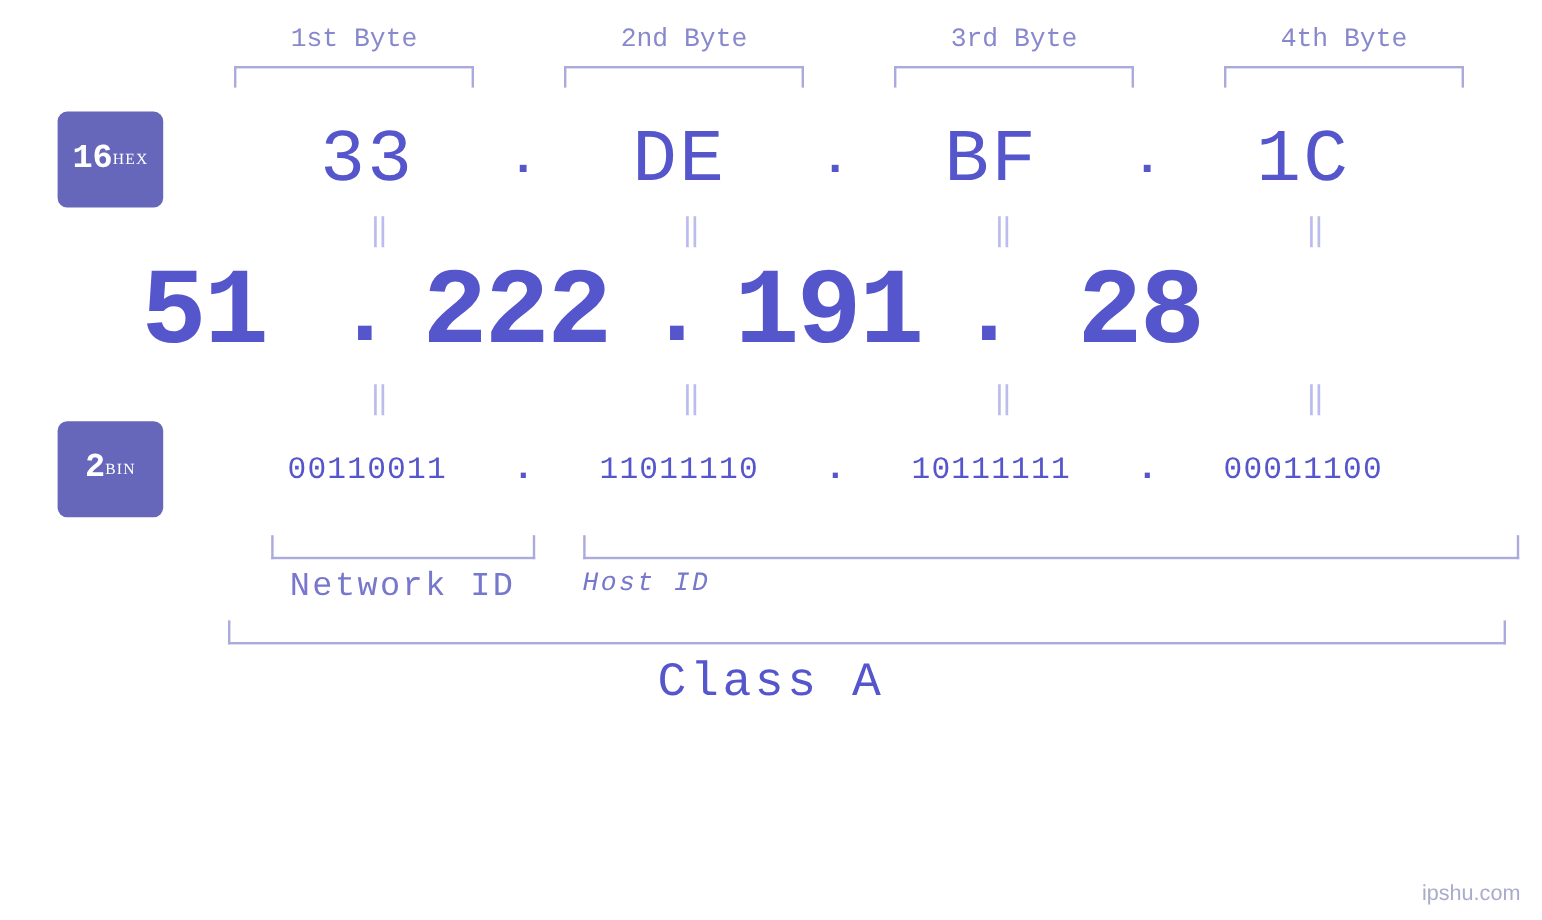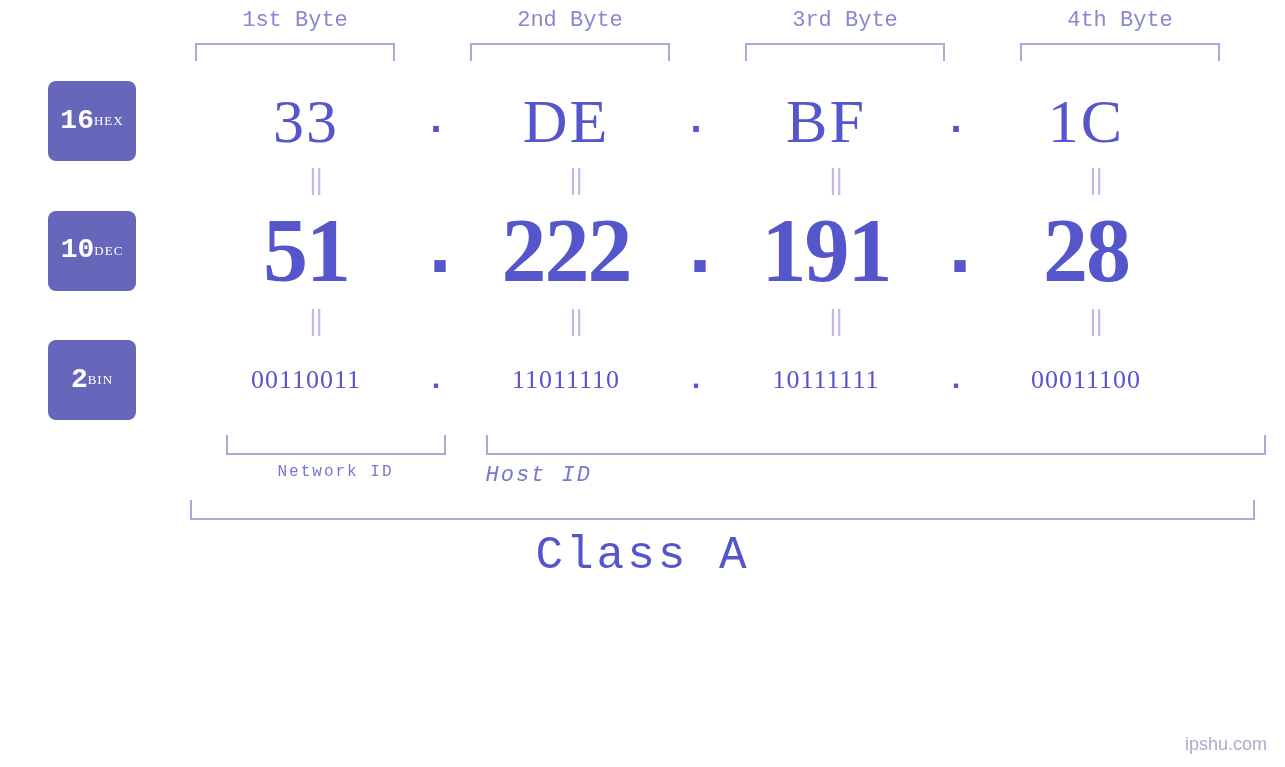--- a/index.html
+++ b/index.html
@@ -13,21 +13,21 @@
       position: relative;
     }
 
     .main-container {
       width: 1285px;
       height: 767px;
       position: relative;
       display: flex;
       flex-direction: column;
       align-items: center;
-      padding-top: 8px;
+      padding-top: 20px;
     }
 
     
     .byte-headers {
       display: flex;
       width: 1100px;
       margin-left: 130px;
       justify-content: space-around;
       margin-bottom: 10px;
     }
@@ -97,21 +97,20 @@
       display: flex;
       align-items: center;
       margin-left: 60px;
       flex: 1;
     }
 
     .byte-value {
       width: 220px;
       text-align: center;
       color: #5555cc;
-      font-family: Liberation Serif, serif;
     }
 
     .byte-value.hex-val {
       font-size: 62px;
       font-weight: normal;
       letter-spacing: 2px;
     }
 
     .byte-value.dec-val {
       font-size: 90px;
@@ -190,21 +189,21 @@
     .id-labels-row {
       display: flex;
       margin-left: 206px;
       margin-top: 8px;
     }
 
     .network-id-label {
       width: 220px;
       text-align: center;
       color: #7777cc;
-      font-size: 16px;
+      font-size: 28px;
       letter-spacing: 2px;
     }
 
     .host-id-label {
       width: 780px;
       color: #7777cc;
       font-size: 22px;
       letter-spacing: 2px;
       margin-left: 40px;
       font-style: italic;
@@ -225,21 +224,21 @@
       border-left: 2px solid #aaaadd;
       border-right: 2px solid #aaaadd;
     }
 
     
     .class-label-row {
       text-align: center;
       width: 1285px;
       margin-top: 10px;
       color: #5555cc;
-      font-size: 46px;
+      font-size: 40px;
       letter-spacing: 3px;
     }
 
     
     .watermark {
       position: absolute;
       bottom: 12px;
       right: 18px;
       color: #aaaacc;
       font-size: 18px;
@@ -285,24 +284,20 @@
     <div class="equals-sign">‖</div>
     <div class="equals-dot-spacer"></div>
     <div class="equals-sign">‖</div>
     <div class="equals-dot-spacer"></div>
     <div class="equals-sign">‖</div>
     <div class="equals-dot-spacer"></div>
     <div class="equals-sign">‖</div>
   </div>
 
   <div class="data-row">
-    <div class="base-badge">
-      <span class="base-number">10</span>
-      <span class="base-text">DEC</span>
-    </div>
     <div class="values-row">
       <div class="byte-value dec-val">51</div>
       <div class="dot-separator dec-dot">.</div>
       <div class="byte-value dec-val">222</div>
       <div class="dot-separator dec-dot">.</div>
       <div class="byte-value dec-val">191</div>
       <div class="dot-separator dec-dot">.</div>
       <div class="byte-value dec-val">28</div>
     </div>
   </div>

